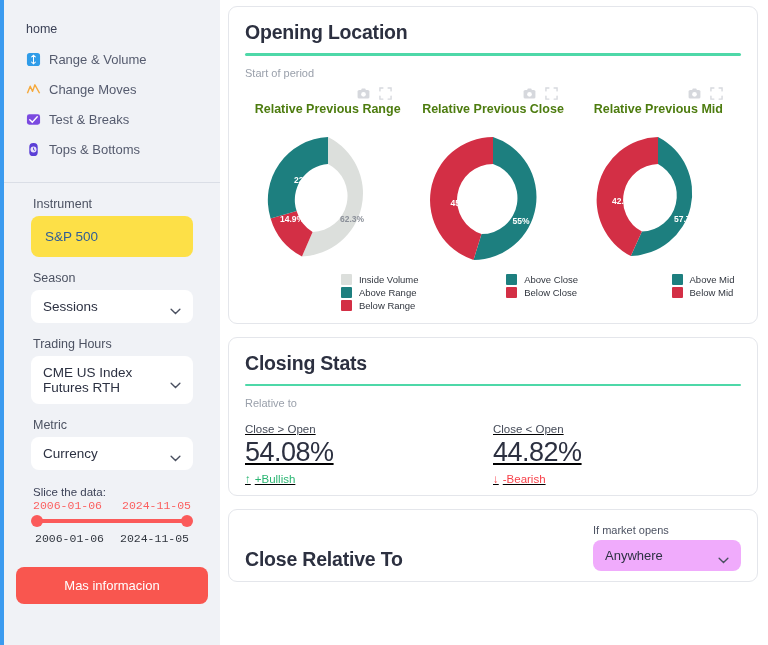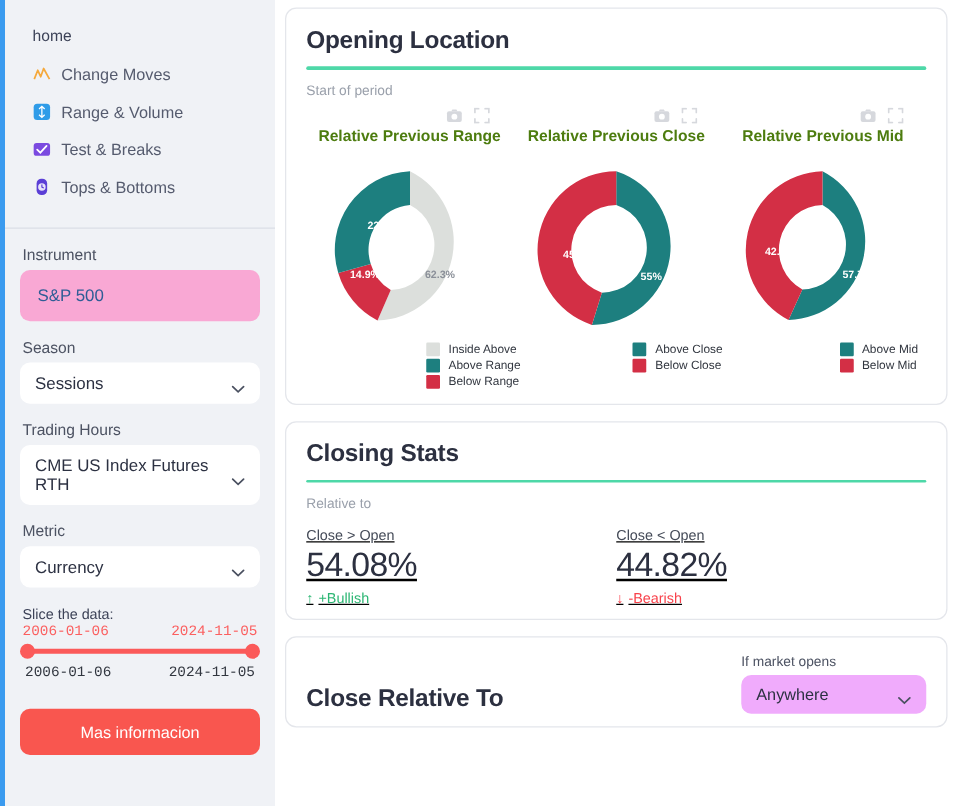--- a/index.html
+++ b/index.html
@@ -27,24 +27,24 @@
   .nav-item {
     display: flex; align-items: center; gap: 8px;
     padding: 6px 10px; border-radius: 7px;
     font-size: 13px; color: #555b6e; cursor: pointer;
     margin-bottom: 3px;
   }
   .nav-item.active { background: #dfe2ea; color: #1f2430; font-weight: bold; }
   .nav-ico { width: 15px; height: 15px; flex: 0 0 15px; display:block; }
   .sep { height: 1px; background: #dadee6; margin: 8px 0 0 0; }
 
-  .ctrl { padding: 0 12px; }
+  .ctrl { padding: 0 27px; }
   .ctrl-label { font-size: 12.5px; color: #4c5262; margin: 14px 0 5px 2px; }
   .pill {
-    background: #f9a8d4; color: #2f5d96; border-radius: 8px;
+    background: #fde047; color: #2f5d96; border-radius: 8px;
     padding: 13px 14px; font-size: 13.5px; font-weight: 500;
   }
   .select {
     background: #ffffff; border-radius: 8px; padding: 9px 12px;
     font-size: 13.5px; color: #2c3142;
     display: flex; align-items: center; justify-content: space-between;
     cursor: pointer;
   }
   .chev { width: 11px; height: 7px; flex: 0 0 11px; }
   .slider-title { font-size: 11.5px; color: #3c4257; margin: 16px 0 1px 2px; }
@@ -135,34 +135,34 @@
 
   <aside id="sidebar">
 
     <div class="nav-wrap">
       <div class="nav-home">home</div>
 
 
       <div class="nav-item">
         <span class="nav-ico">
           <svg viewBox="0 0 16 16" width="15" height="15">
-            <path d="M1.5 12 L4.5 4.5 L7 10 L9.5 3 L14.5 12" stroke="#f5a93c" stroke-width="1.5" fill="none" stroke-linejoin="round"></path>
+            <rect x="1" y="1" width="14" height="14" rx="3" fill="#2f9ce8"></rect>
+            <path d="M8 3.5 L8 12.5 M5.6 5.6 L8 3.3 L10.4 5.6 M5.6 10.4 L8 12.7 L10.4 10.4" stroke="#ffffff" stroke-width="1.1" fill="none"></path>
           </svg>
         </span>
-        <span>Change Moves</span>
+        <span>Range &amp; Volume</span>
       </div>
 
       <div class="nav-item">
         <span class="nav-ico">
           <svg viewBox="0 0 16 16" width="15" height="15">
-            <rect x="1" y="1" width="14" height="14" rx="3" fill="#2f9ce8"></rect>
-            <path d="M8 3.5 L8 12.5 M5.6 5.6 L8 3.3 L10.4 5.6 M5.6 10.4 L8 12.7 L10.4 10.4" stroke="#ffffff" stroke-width="1.1" fill="none"></path>
+            <path d="M1.5 12 L4.5 4.5 L7 10 L9.5 3 L14.5 12" stroke="#f5a93c" stroke-width="1.5" fill="none" stroke-linejoin="round"></path>
           </svg>
         </span>
-        <span>Range &amp; Volume</span>
+        <span>Change Moves</span>
       </div>
 
       <div class="nav-item">
         <span class="nav-ico">
           <svg viewBox="0 0 16 16" width="15" height="15">
             <rect x="1" y="2.5" width="14" height="11" rx="2.5" fill="#7b4ae0"></rect>
             <path d="M4 8.2 L6.7 10.8 L12 5" stroke="#ffffff" stroke-width="1.5" fill="none" stroke-linecap="round"></path>
           </svg>
         </span>
         <span>Test &amp; Breaks</span>
@@ -274,21 +274,21 @@
 
               <path d="M10.6 86.4 A63 63 0 0 1 68 5 L68 32 A36 36 0 0 0 36.6 79.1 Z" fill="#1d7f7f"></path>
               <text class="donut-lbl-dark" x="92" y="90" text-anchor="middle">62.3%</text>
               <text class="donut-lbl" x="46" y="51" text-anchor="middle">22.9%</text>
               <text class="donut-lbl" x="32" y="90" text-anchor="middle">14.9%</text>
             </svg>
           </div>
           <div class="legend">
             <div class="legend-row">
               <span class="swatch" style="background:#dcdfdc"></span>
-              <span class="legend-lbl">Inside Above</span>
+              <span class="legend-lbl">Inside Volume</span>
             </div>
             <div class="legend-row">
               <span class="swatch" style="background:#1d7f7f"></span>
               <span class="legend-lbl">Above Range</span>
             </div>
             <div class="legend-row">
               <span class="swatch" style="background:#d32f45"></span>
               <span class="legend-lbl">Below Range</span>
             </div>
           </div>

